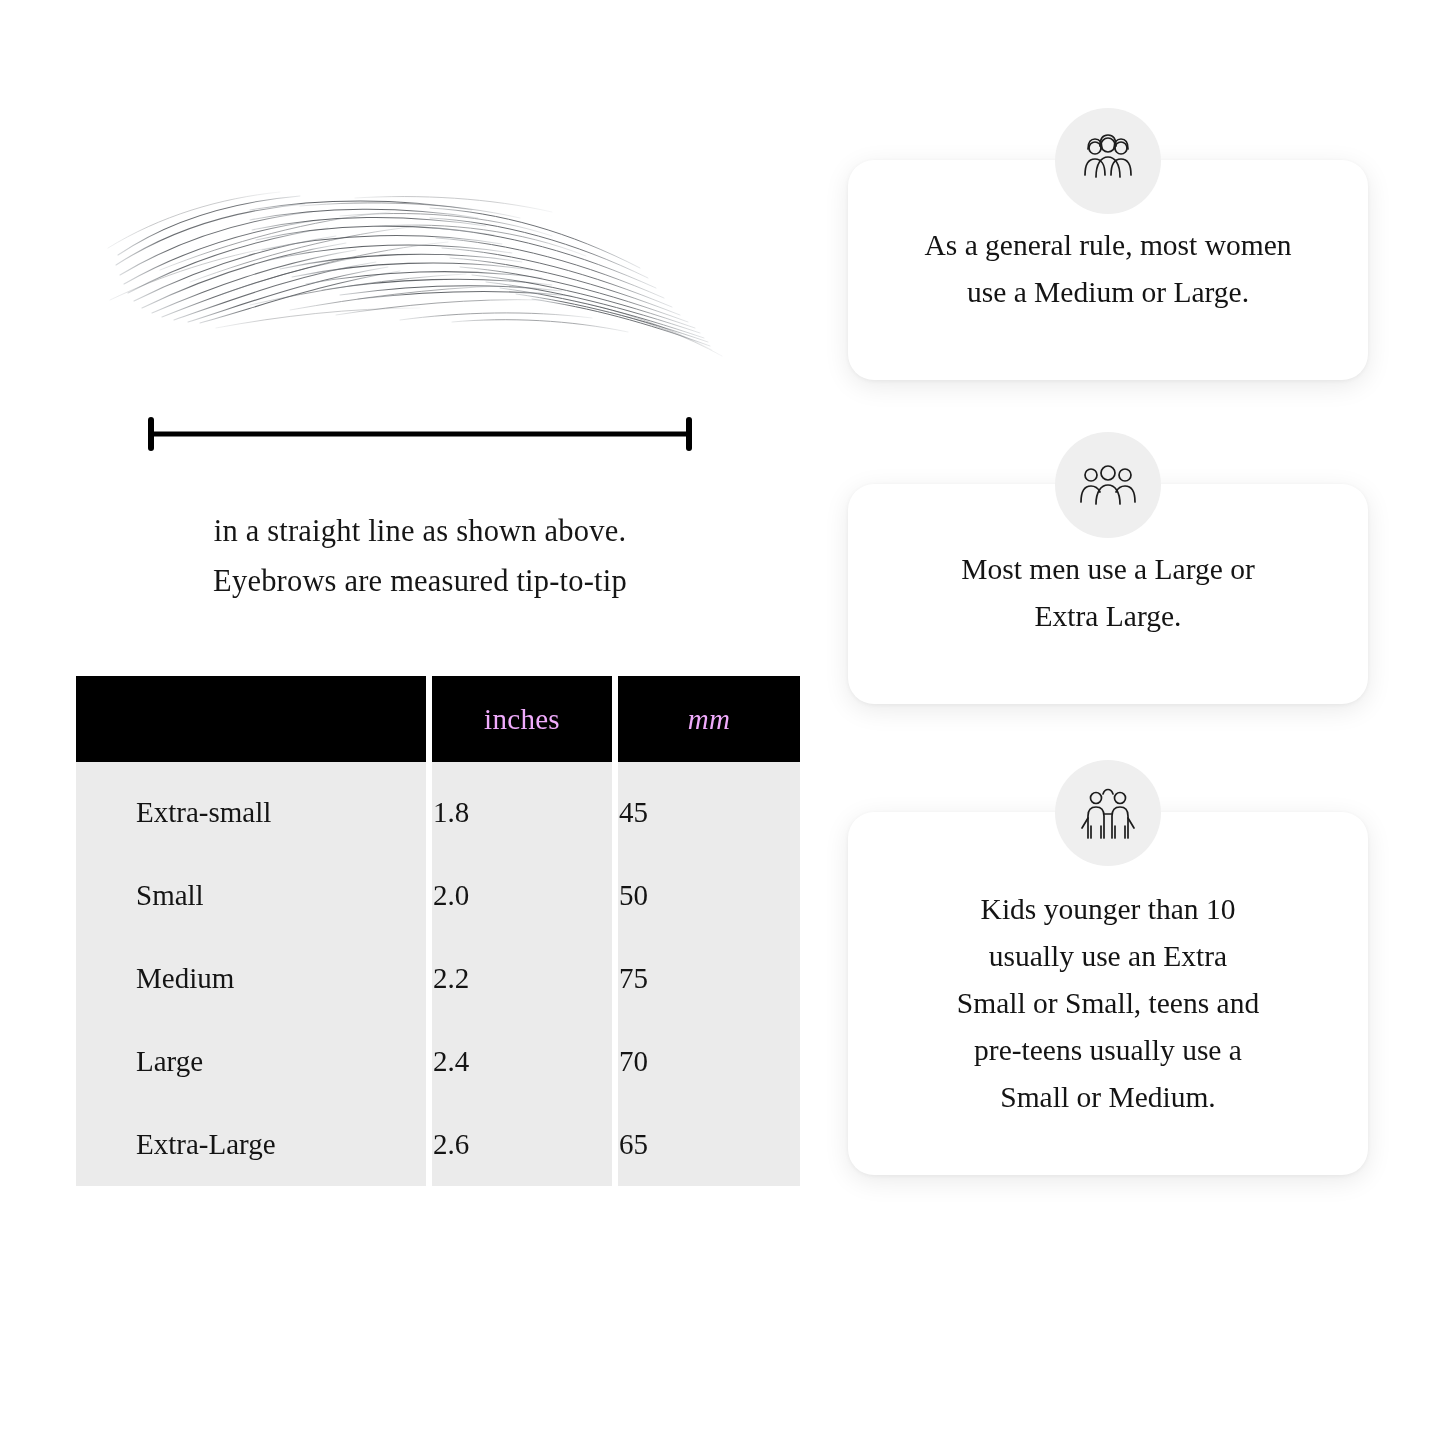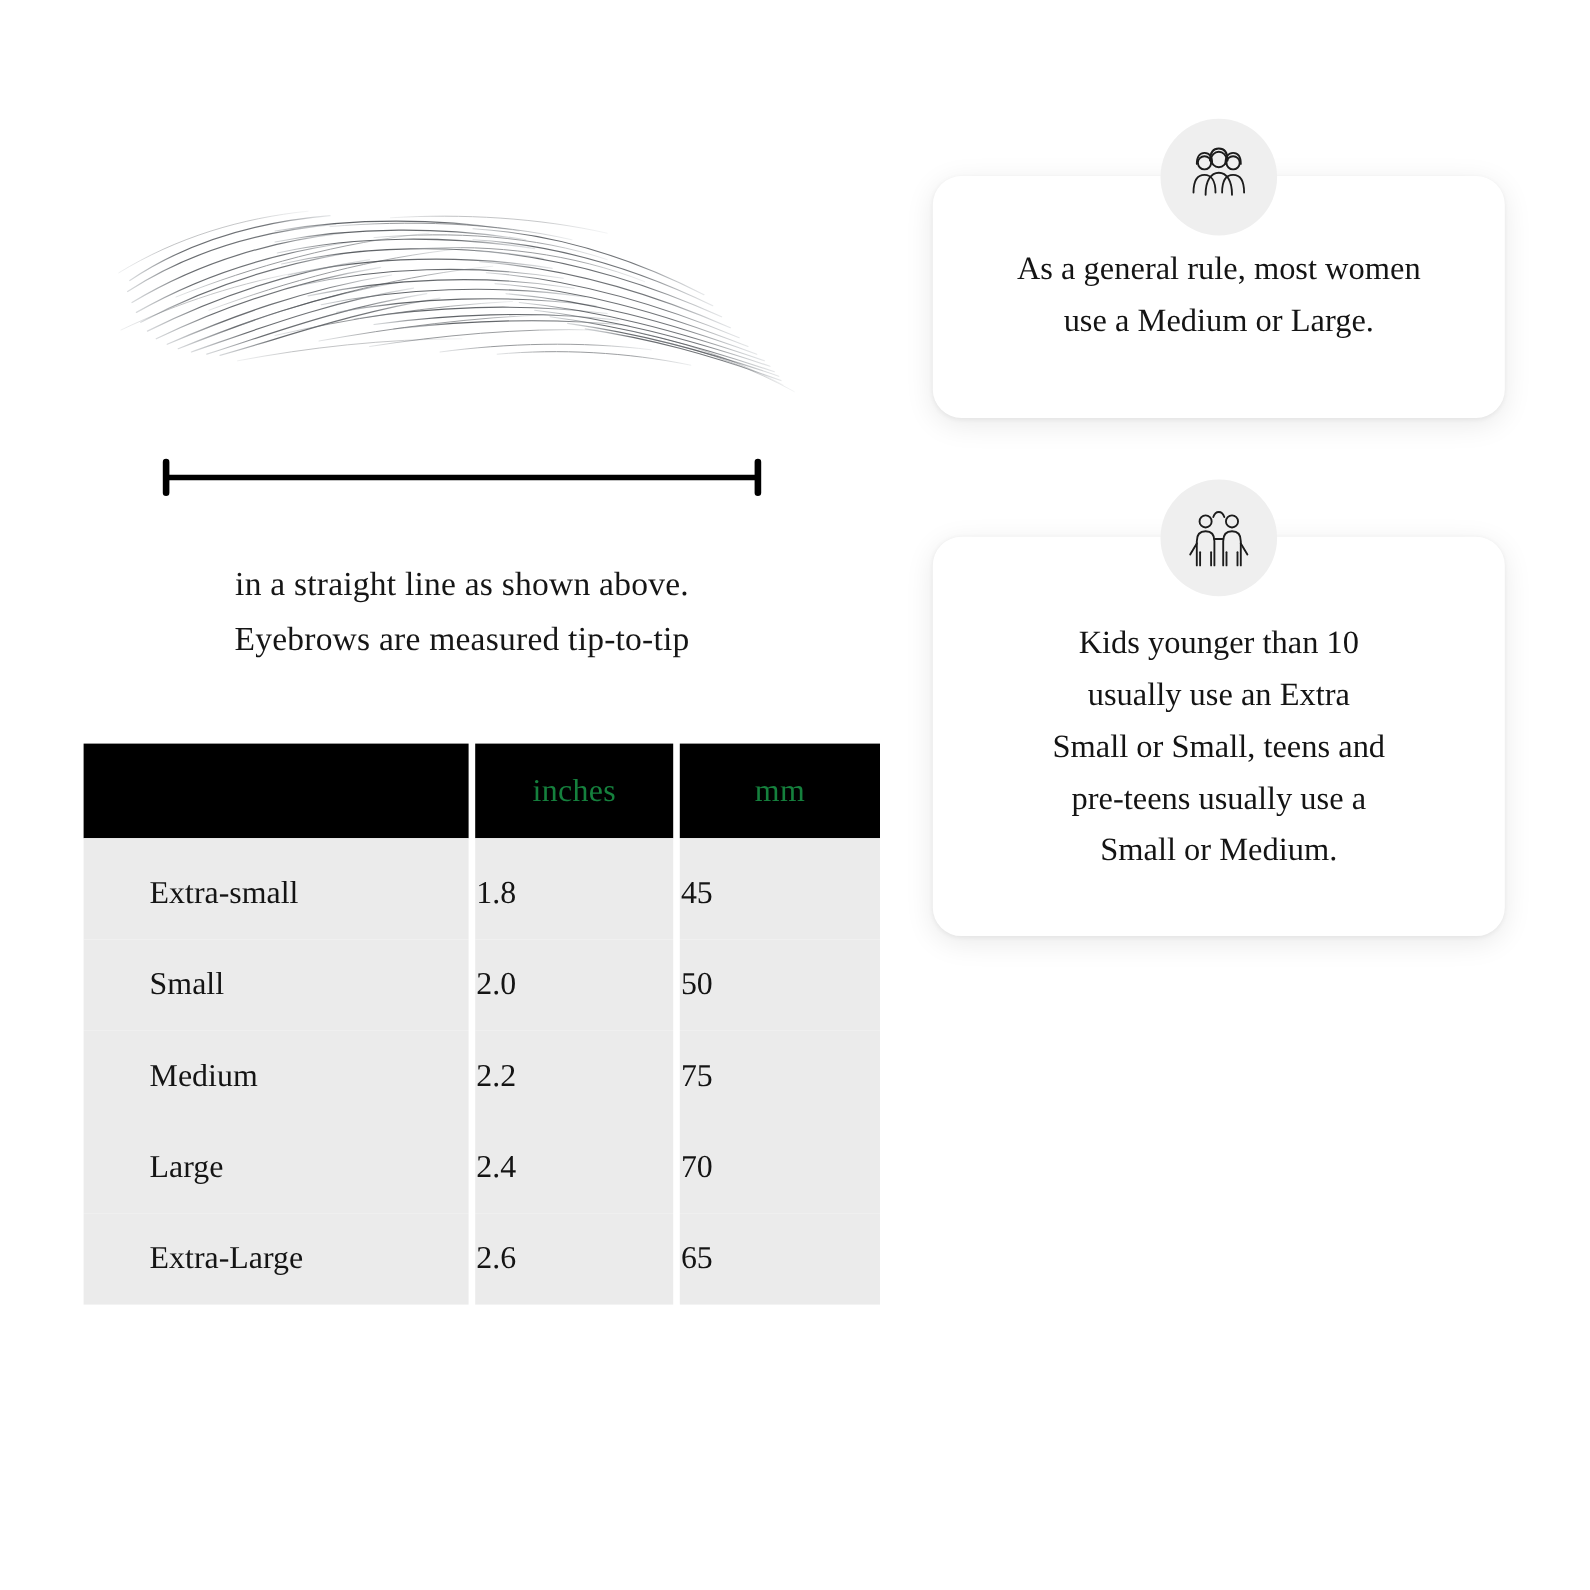--- a/index.html
+++ b/index.html
@@ -58,30 +58,30 @@
   
   .size-table {
     margin-top: 70px;
     border-collapse: separate;
     border-spacing: 6px 0;
     width: 706px;
     table-layout: fixed;
   }
   .size-table th {
     background: #000000;
-    color: #15803d;
+    color: #f0abfc;
     font-weight: normal;
     font-size: 29px;
     height: 84px;
     vertical-align: middle;
     letter-spacing: 0.3px;
   }
   .size-table th.col-name { width: 348px; }
   .size-table th.col-in   { width: 178px; }
-  .size-table th.col-mm   { width: 180px; }
+  .size-table th.col-mm   { width: 180px; font-style: italic; }
   .size-table td {
     background: #ebebeb;
     font-size: 29px;
     height: 81px;
     vertical-align: middle;
     color: #141414;
   }
   .size-table td.name {
     text-align: left;
     padding-left: 60px;
@@ -282,20 +282,36 @@
           <path d="M19 44 C19 31 24 24 31 24 C38 24 43 31 43 44"></path>
           <path d="M23 13 C23 5 26 2 31 2 C36 2 39 5 39 13"></path>
         </svg>
       </div>
       <div class="info-card">
         <div>As a general rule, most women</div>
         <div>use a Medium or Large.</div>
       </div>
     </div>
 
+    <div class="info-block" style="margin-top:104px;">
+      <div class="icon-badge">
+        <svg width="62" height="50" viewBox="0 0 62 50" fill="none" stroke="#1c1c1c" stroke-width="1.7" stroke-linecap="round" stroke-linejoin="round" aria-hidden="true">
+          <circle cx="14" cy="15" r="6"></circle>
+          <path d="M4 42 C4 31 8 26 14 26 C18 26 21 28 23 32"></path>
+          <circle cx="31" cy="13" r="7"></circle>
+          <path d="M19 44 C19 32 24 25 31 25 C38 25 43 32 43 44"></path>
+          <circle cx="48" cy="15" r="6"></circle>
+          <path d="M39 32 C41 28 44 26 48 26 C54 26 58 31 58 42"></path>
+        </svg>
+      </div>
+      <div class="info-card">
+        <div>Most men use a Large or</div>
+        <div>Extra Large.</div>
+      </div>
+    </div>
 
     <div class="info-block" style="margin-top:108px;">
       <div class="icon-badge">
         <svg width="58" height="58" viewBox="0 0 58 58" fill="none" stroke="#1c1c1c" stroke-width="1.7" stroke-linecap="round" stroke-linejoin="round" aria-hidden="true">
           <circle cx="17" cy="14" r="5.5"></circle>
           <path d="M9 54 L9 32 C9 26 12 23 17 23 C22 23 25 26 25 32 L25 54"></path>
           <path d="M9 34 L3 44"></path>
           <path d="M12 54 L12 42"></path>
           <path d="M22 54 L22 42"></path>
           <circle cx="41" cy="14" r="5.5"></circle>

